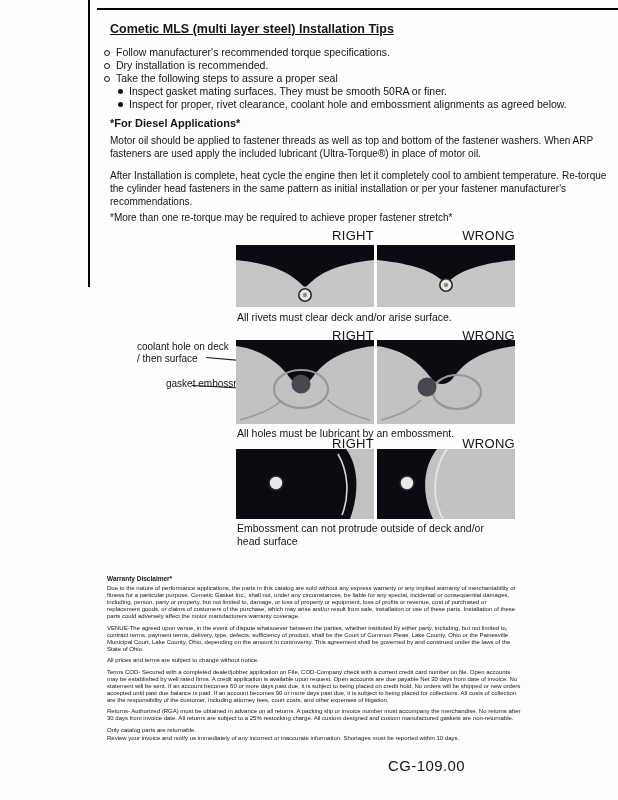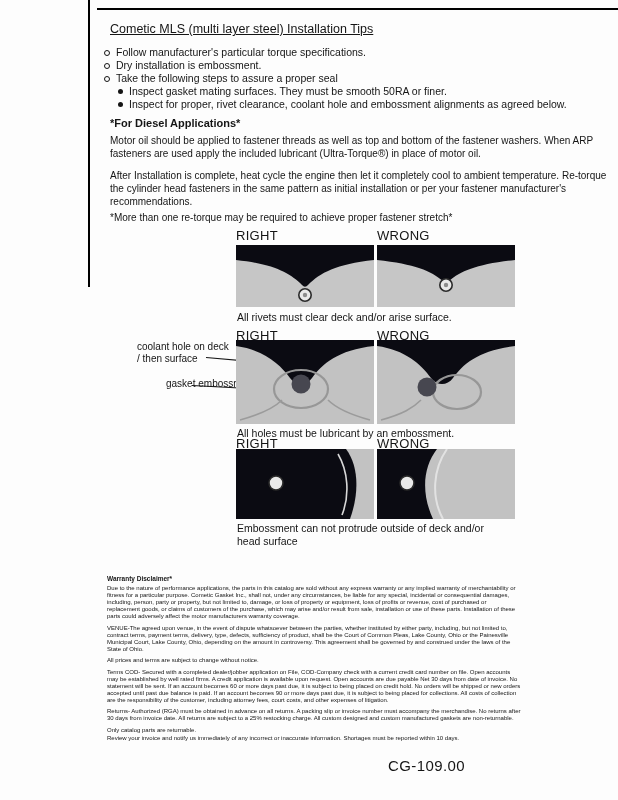--- a/index.html
+++ b/index.html
@@ -9,39 +9,39 @@
     background:#fdfdfd;
     font-family:"Liberation Sans", sans-serif;
     color:#151515;
     overflow:hidden;
   }
   .border-top{position:absolute;left:97px;top:8px;width:521px;height:2px;background:#000;}
   .border-left{position:absolute;left:88px;top:0;width:2px;height:287px;background:#000;}
 
   .title{
     position:absolute;left:110px;top:22px;
-    font-size:12.5px;font-weight:normal;
+    font-size:12.5px;font-weight:bold;
     text-decoration:underline;
     white-space:nowrap;
   }
 
   .tips-block{position:absolute;left:104px;top:46px;width:505px;}
   .bullet-row{display:flex;align-items:flex-start;line-height:13px;font-size:10.5px;}
   .bullet-row.sub{margin-left:14px;}
   .marker{display:inline-block;flex:0 0 auto;margin:4px 6px 0 0;}
   .marker.hollow{width:4px;height:4px;border:1px solid #151515;border-radius:50%;}
   .marker.filled{width:5px;height:5px;background:#151515;border-radius:50%;}
 
   .diesel-heading{position:absolute;left:110px;top:117px;font-size:11px;font-weight:bold;}
   .para{position:absolute;left:110px;width:505px;font-size:10px;line-height:13px;}
   .para1{top:134px;}
   .para2{top:169px;}
   .note{top:211px;}
 
-  .col-label{position:absolute;width:138px;text-align:left;font-size:13px;letter-spacing:0.3px;}
+  .col-label{position:absolute;width:138px;text-align:right;font-size:13px;letter-spacing:0.3px;}
   .panel{position:absolute;width:138px;}
   .panel svg{display:block;width:100%;height:100%;}
   .caption{position:absolute;font-size:10.5px;line-height:12.5px;}
 
   .callout{position:absolute;font-size:10px;line-height:12px;}
   .callout-line{position:absolute;height:0;border-top:1.2px solid #151515;transform-origin:left center;}
 
   .legal{position:absolute;left:107px;top:575px;width:414px;}
   .legal-heading{font-size:6.5px;font-weight:bold;margin:0 0 3px 0;}
   .legal p{font-size:6px;line-height:7px;margin:0 0 4.5px 0;text-align:left;}
@@ -54,25 +54,25 @@
 <div class="page">
 
   <div class="border-top"></div>
   <div class="border-left"></div>
 
   <div class="title">Cometic MLS (multi layer steel) Installation Tips</div>
 
   <div class="tips-block">
     <div class="bullet-row">
       <span class="marker hollow"></span>
-      <span>Follow manufacturer's particular torque specifications.</span>
+      <span>Follow manufacturer's recommended torque specifications.</span>
     </div>
     <div class="bullet-row">
       <span class="marker hollow"></span>
-      <span>Dry installation is embossment.</span>
+      <span>Dry installation is recommended.</span>
     </div>
     <div class="bullet-row">
       <span class="marker hollow"></span>
       <span>Take the following steps to assure a proper seal</span>
     </div>
     <div class="bullet-row sub">
       <span class="marker filled"></span>
       <span>Inspect gasket mating surfaces.  They must be smooth 50RA or finer.</span>
     </div>
     <div class="bullet-row sub">

